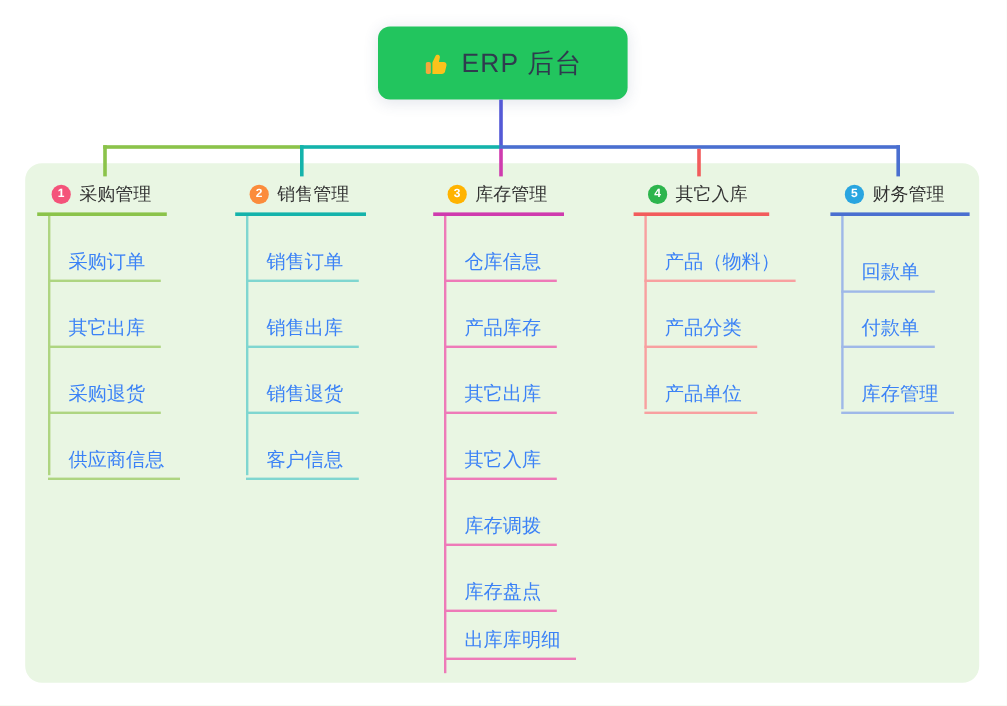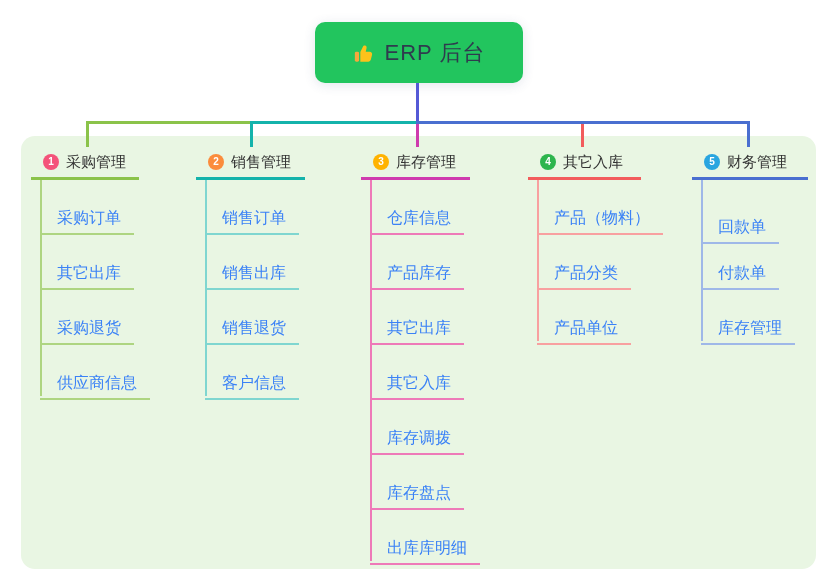--- a/index.html
+++ b/index.html
@@ -97,21 +97,21 @@
         <span class="badge" style="background: rgb(255, 179, 0);">3</span>
         <span class="branch-label">库存管理</span>
       </div>
       <div class="spine" style="left: 370px; top: 180px; height: 381px; background: rgb(238, 122, 184);"></div>
       <div class="child-node" style="left: 370px; top: 203px; border-bottom: 2px solid rgb(238, 122, 184);">仓库信息</div>
       <div class="child-node" style="left: 370px; top: 258px; border-bottom: 2px solid rgb(238, 122, 184);">产品库存</div>
       <div class="child-node" style="left: 370px; top: 313px; border-bottom: 2px solid rgb(238, 122, 184);">其它出库</div>
       <div class="child-node" style="left: 370px; top: 368px; border-bottom: 2px solid rgb(238, 122, 184);">其它入库</div>
       <div class="child-node" style="left: 370px; top: 423px; border-bottom: 2px solid rgb(238, 122, 184);">库存调拨</div>
       <div class="child-node" style="left: 370px; top: 478px; border-bottom: 2px solid rgb(238, 122, 184);">库存盘点</div>
-      <div class="child-node" style="left: 370px; top: 533px; border-bottom: 2px solid rgb(238, 122, 184); font-family: Liberation Serif, serif;">出库库明细</div>
+      <div class="child-node" style="left: 370px; top: 518px; border-bottom: 2px solid rgb(238, 122, 184); font-family: Liberation Serif, serif;">出库库明细</div>
       <div class="branch-header" style="left: 528px; width: 101px; border-bottom: 3px solid rgb(242, 92, 92);">
         <span class="badge" style="background: rgb(45, 181, 77);">4</span>
         <span class="branch-label">其它入库</span>
       </div>
       <div class="spine" style="left: 537px; top: 180px; height: 161px; background: rgb(248, 160, 160);"></div>
       <div class="child-node" style="left: 537px; top: 203px; border-bottom: 2px solid rgb(248, 160, 160);">产品（物料）</div>
       <div class="child-node" style="left: 537px; top: 258px; border-bottom: 2px solid rgb(248, 160, 160);">产品分类</div>
       <div class="child-node" style="left: 537px; top: 313px; border-bottom: 2px solid rgb(248, 160, 160);">产品单位</div>
       <div class="branch-header" style="left: 692px; width: 104px; border-bottom: 3px solid rgb(74, 111, 208);">
         <span class="badge" style="background: rgb(41, 165, 224);">5</span>

